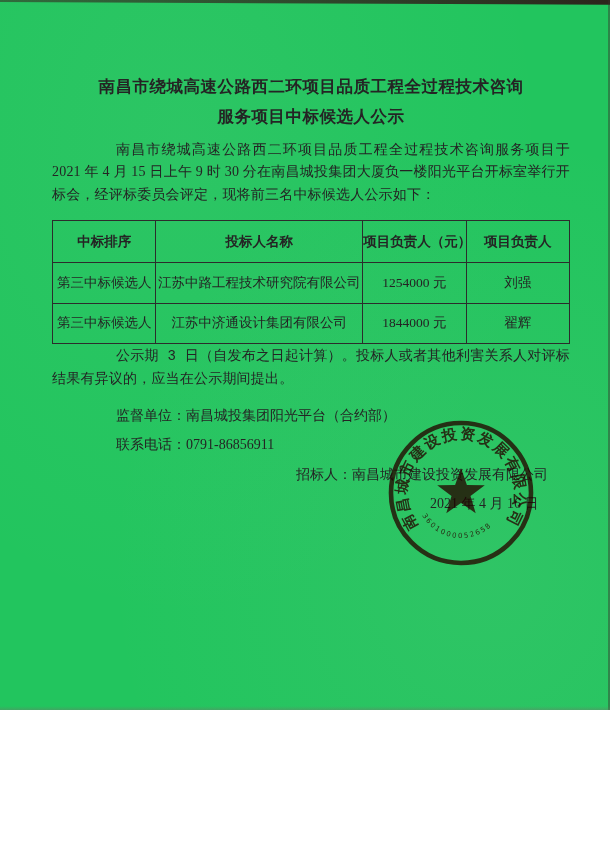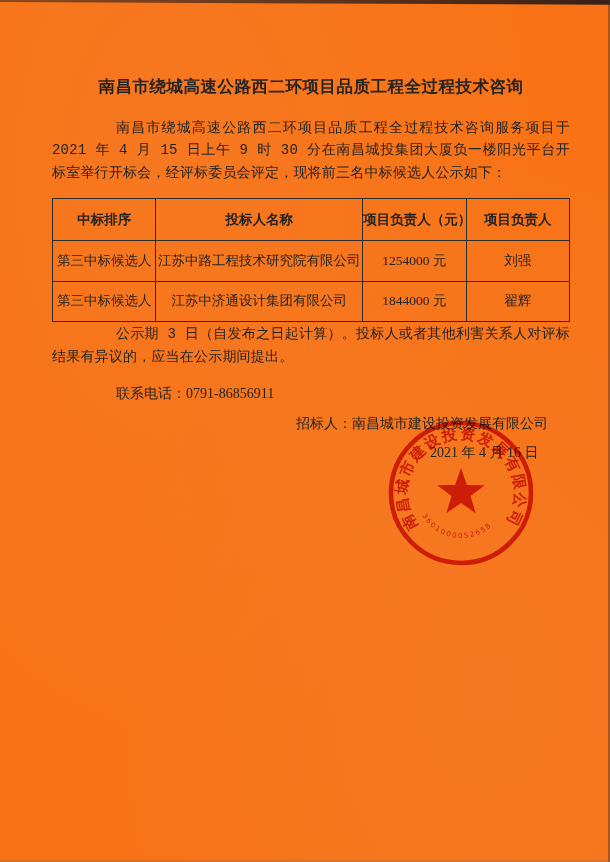--- a/index.html
+++ b/index.html
@@ -1,18 +1,18 @@
 <!DOCTYPE html>
 <html><head>
 <meta charset="utf-8">
 <style>
   html,body{margin:0;padding:0;background:#ffffff;}
   .page{
-    position:relative;width:610px;height:862px;margin:0 auto;
-    background:#f97316;overflow:hidden;
+    position:relative;width:610px;height:710px;margin:0 auto;
+    background:#22c55e;overflow:hidden;
     font-family:"Liberation Serif","DejaVu Serif",serif;color:#242424;
   }
   .paper-tint{
     position:absolute;inset:0;pointer-events:none;
     background:
       radial-gradient(ellipse at 30% 20%, rgba(210,200,195,.06), transparent 60%),
       radial-gradient(ellipse at 80% 80%, rgba(200,190,185,.08), transparent 55%);
   }
   .scan-edge-top{
     position:absolute;top:0;left:0;width:100%;height:6px;
@@ -29,21 +29,21 @@
   }
   .doc{position:absolute;left:52px;top:0;width:518px;}
   .title{
     margin-top:72px;text-align:center;font-weight:bold;
     font-size:16.5px;line-height:30px;letter-spacing:.5px;
   }
   .intro,.notice{
     font-size:14px;line-height:22.4px;text-align:justify;
     text-indent:64px;letter-spacing:.2px;
   }
-  .intro{margin-top:15px;font-family:Liberation Mono, monospace;}
+  .intro{margin-top:7px;}
   .notice{margin-top:1px;font-family:Liberation Mono, monospace;}
   table.bid-table{
     width:100%;border-collapse:collapse;table-layout:fixed;margin-top:11px;
   }
   .bid-table th,.bid-table td{
     border:1.6px solid #2c2c2c;text-align:center;vertical-align:middle;
     font-size:13.5px;padding:0;overflow:hidden;white-space:nowrap;
   }
   .bid-table th{height:41px;font-weight:bold;}
   .bid-table td{height:39.5px;font-weight:normal;}
@@ -67,20 +67,21 @@
 </head>
 <body>
 
 <div class="page">
   <div class="paper-tint"></div>
 
   <div class="doc">
 
     <div class="title">
       <div>南昌市绕城高速公路西二环项目品质工程全过程技术咨询</div>
+      <div>服务项目中标候选人公示</div>
     </div>
 
     <p class="intro">南昌市绕城高速公路西二环项目品质工程全过程技术咨询服务项目于 2021 年 4 月 15 日上午 9 时 30 分在南昌城投集团大厦负一楼阳光平台开标室举行开标会，经评标委员会评定，现将前三名中标候选人公示如下：</p>
 
     <table class="bid-table">
       <colgroup>
         <col class="col-rank">
           <col class="col-bidder">
           <col class="col-price">
           <col class="col-manager">
@@ -104,20 +105,21 @@
           <td>第三中标候选人</td>
           <td>江苏中济通设计集团有限公司</td>
           <td>1844000 元</td>
           <td>翟辉</td>
         </tr>
       </tbody>
     </table>
 
     <p class="notice">公示期 3 日（自发布之日起计算）。投标人或者其他利害关系人对评标结果有异议的，应当在公示期间提出。</p>
 
+    <div class="meta-line meta-supervisor">监督单位：南昌城投集团阳光平台（合约部）</div>
     <div class="meta-line meta-phone">联系电话：0791-86856911</div>
 
     <div class="sign-bidder">招标人：南昌城市建设投资发展有限公司</div>
     <div class="sign-date">2021 年 4 月 16 日</div>
   </div>
 
   <svg class="stamp" viewBox="0 0 160 160" xmlns="http://www.w3.org/2000/svg">
     <defs>
       <path id="stamp-arc-top" d="M 38.6,114.7 A 54,54 0 1 1 121.4,114.7" fill="none"></path>
       <path id="stamp-arc-bottom" d="M 39.2,99 A 45,45 0 0 0 120.8,99" fill="none"></path>

